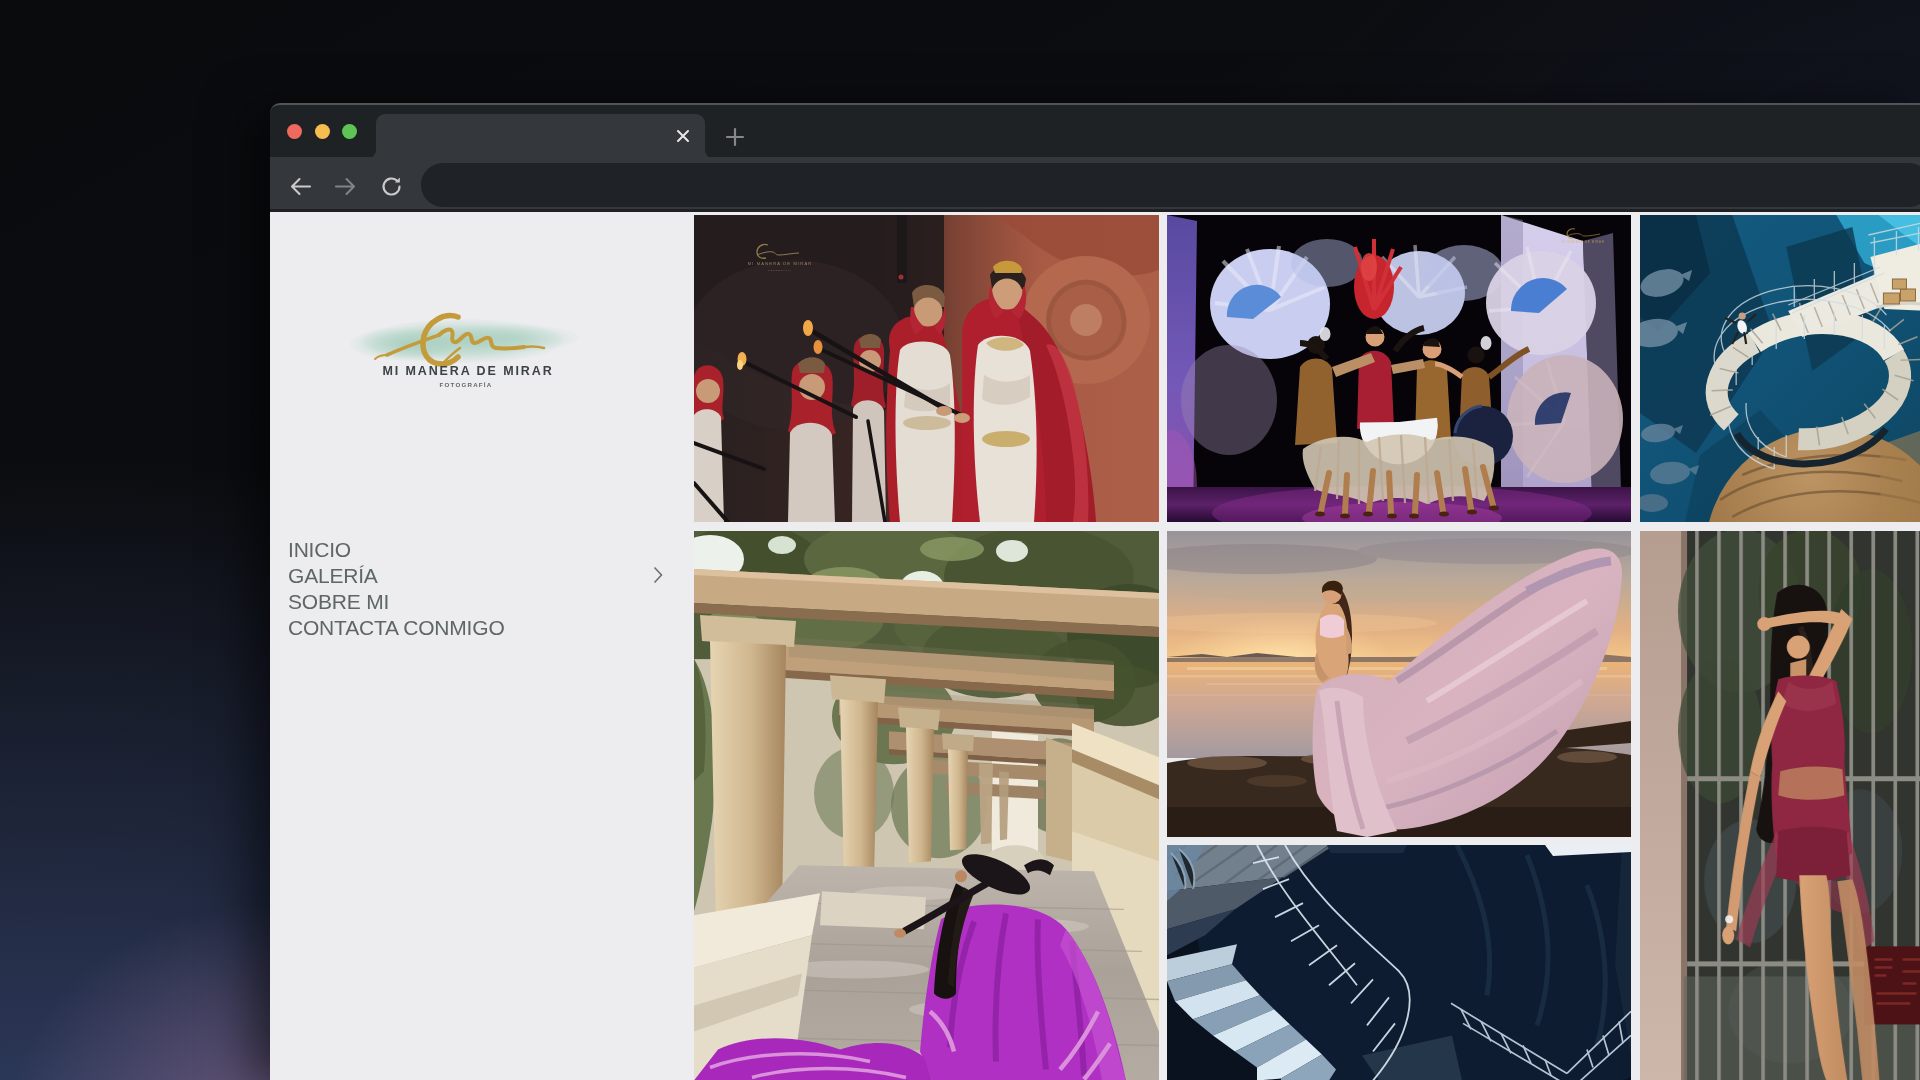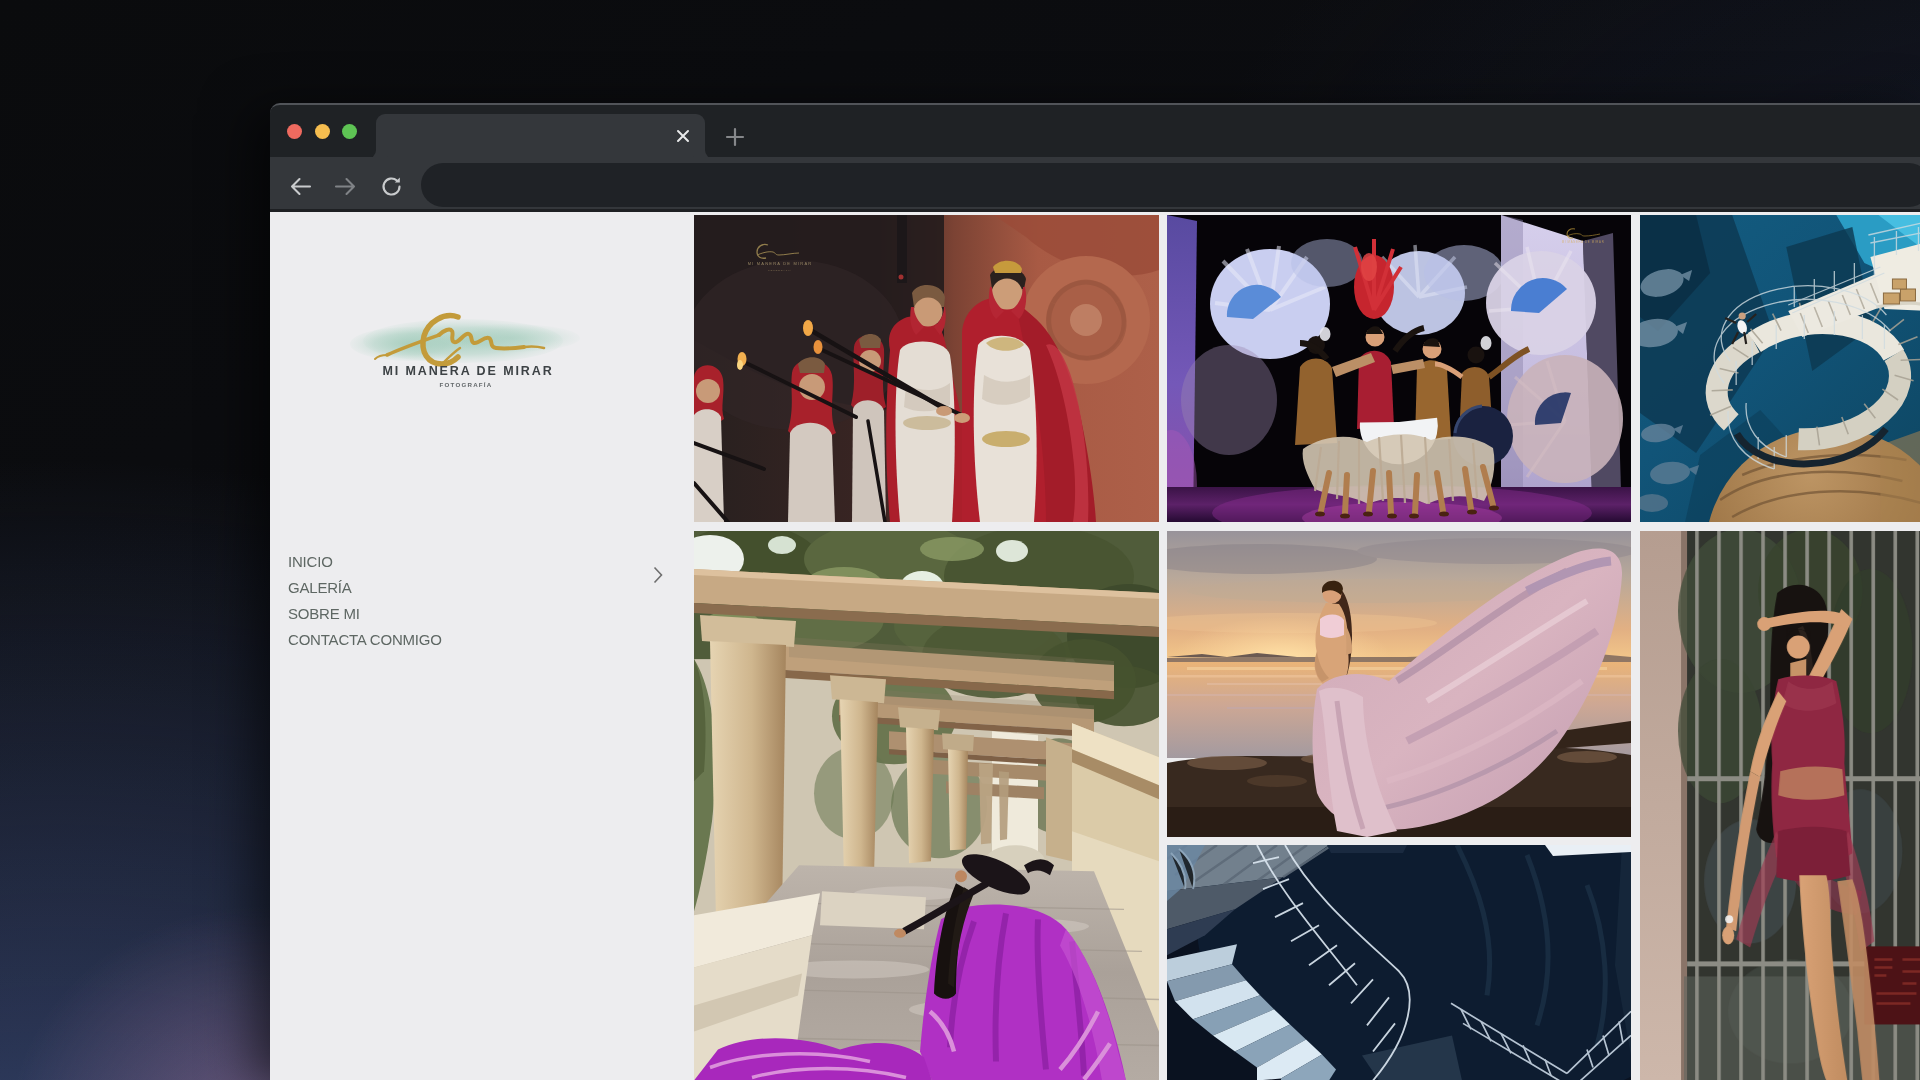--- a/index.html
+++ b/index.html
@@ -46,21 +46,21 @@
     background:#1f2226; border-radius:22px;
   }
   .contentline { position:absolute; left:0; top:106px; width:100%; height:3px; background:#1e2023; }
   .content {
     position:absolute; left:0; top:109px; width:100%; height:868px; background:#ededef;
   }
   .sidebar { position:absolute; left:0; top:0; width:424px; height:100%; }
   .logo { position:absolute; left:0; top:90px; width:424px; }
   .navmenu {
     position:absolute; left:18px; top:325px;
-    font-size:15px; line-height:26px; color:#5e6763; letter-spacing:-0.2px;margin-top:12px;
+    font-size:21px; line-height:26px; color:#5e6763; letter-spacing:-0.2px;
   }
   .chev { position:absolute; left:383px; top:354px; }
   .gallery { position:absolute; left:424px; top:0; width:1236px; height:866px; }
   .ph { position:absolute; overflow:hidden; }
   .ph svg { display:block; width:100%; height:100%; }
   .p1 { left:0px;    top:3px;     width:465px;   height:307px; }
   .p2 { left:473px;  top:3px;     width:464px;   height:307px; }
   .p3 { left:945.5px;top:3px;     width:290.5px; height:307px; }
   .p4 { left:0px;    top:318.5px; width:465px;   height:549.5px; }
   .p5 { left:473px;  top:318.5px; width:464px;   height:306px; }

